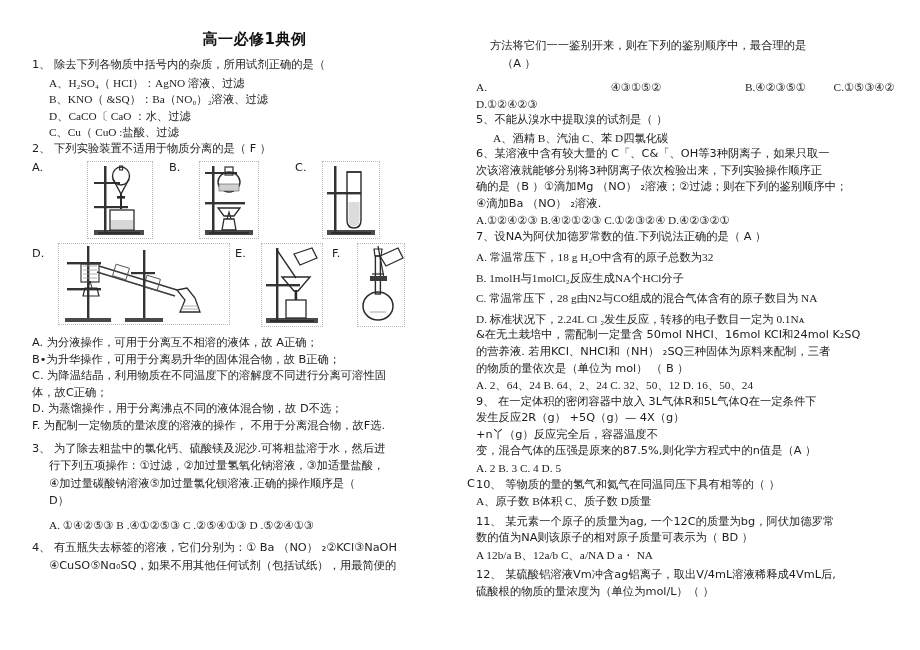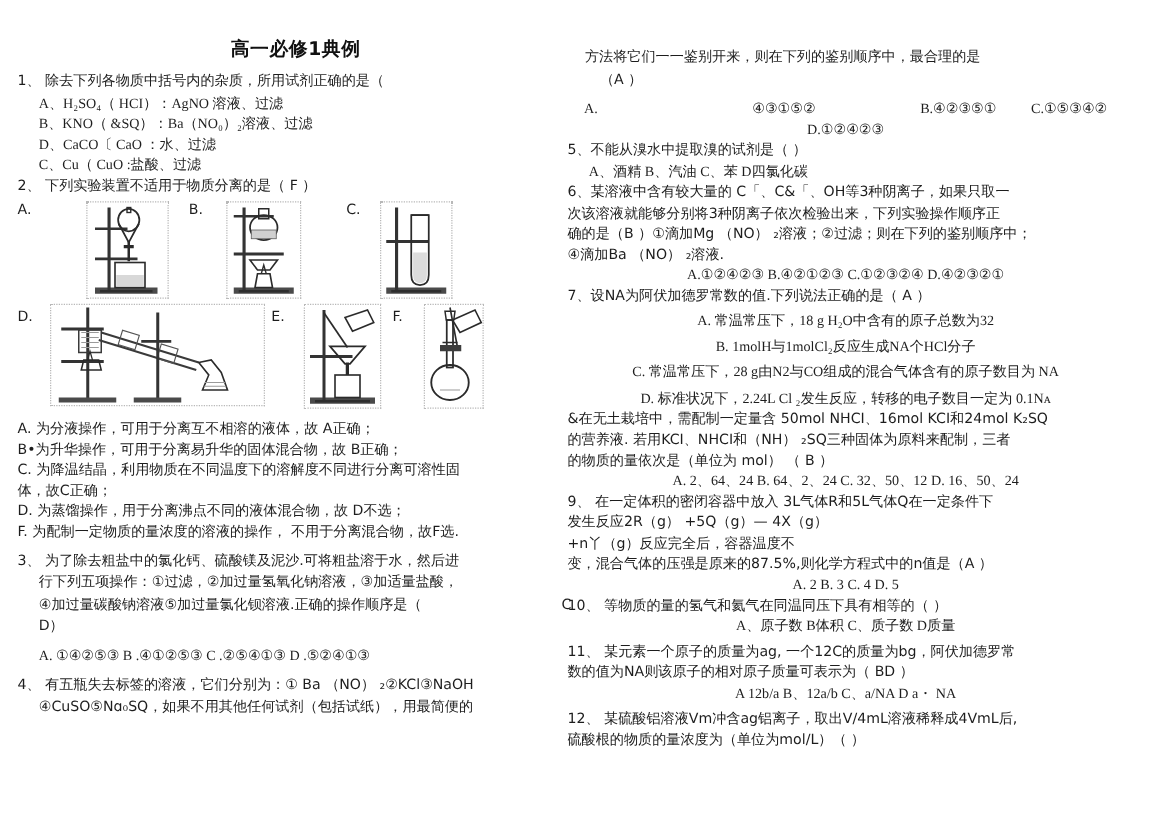--- a/index.html
+++ b/index.html
@@ -17,22 +17,22 @@
     height: 650px;
     background: #ffffff;
     overflow: hidden;
   }
   .col {
     position: absolute;
     top: 0;
     width: 445px;
     height: 650px;
   }
-  #col-left  { left: 14px; }
-  #col-right { left: 454px; }
+  #col-left  { left: 32px; }
+  #col-right { left: 476px; }
 
   .doc-title {
     text-align: center;
     font-size: 15px;
     font-weight: bold;
     font-family: "DejaVu Sans", "Liberation Sans", sans-serif;
     margin: 30px 0 8px 0;
     letter-spacing: 0.5px;
     color: #111;
   }
@@ -49,21 +49,21 @@
   .gap-sm { margin-top: 4px; }
   .gap-md { margin-top: 7px; }
 
   .opt-line {
     font-size: 11.3px;
     line-height: 16.5px;
     padding-left: 17px;
     color: #1d1d1d;
     font-family: Liberation Serif, serif;
   }
-  .opt-line.nopad { padding-left: 0; text-align: center; }
+  .opt-line.nopad { padding-left: 0; }
 
   .sp { display: inline-block; }
   .sp20 { width: 22px; }
   .sp70 { width: 78px; }
   .sp110{ width: 118px; }
 
   .ital { font-style: italic; }
 
   
   .figures {

